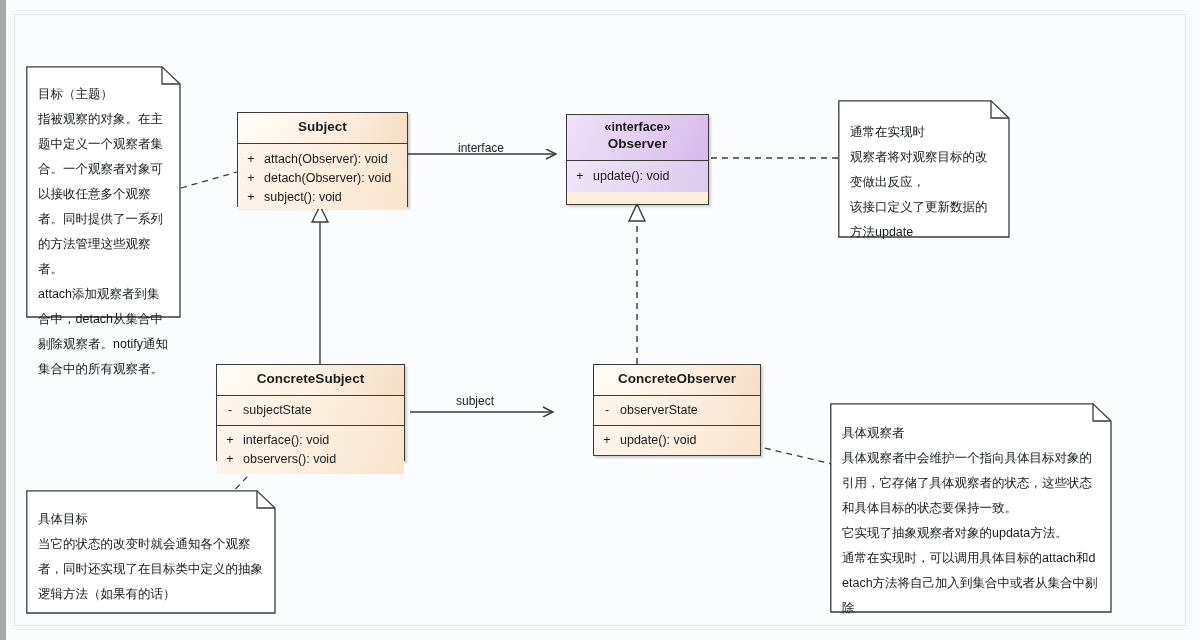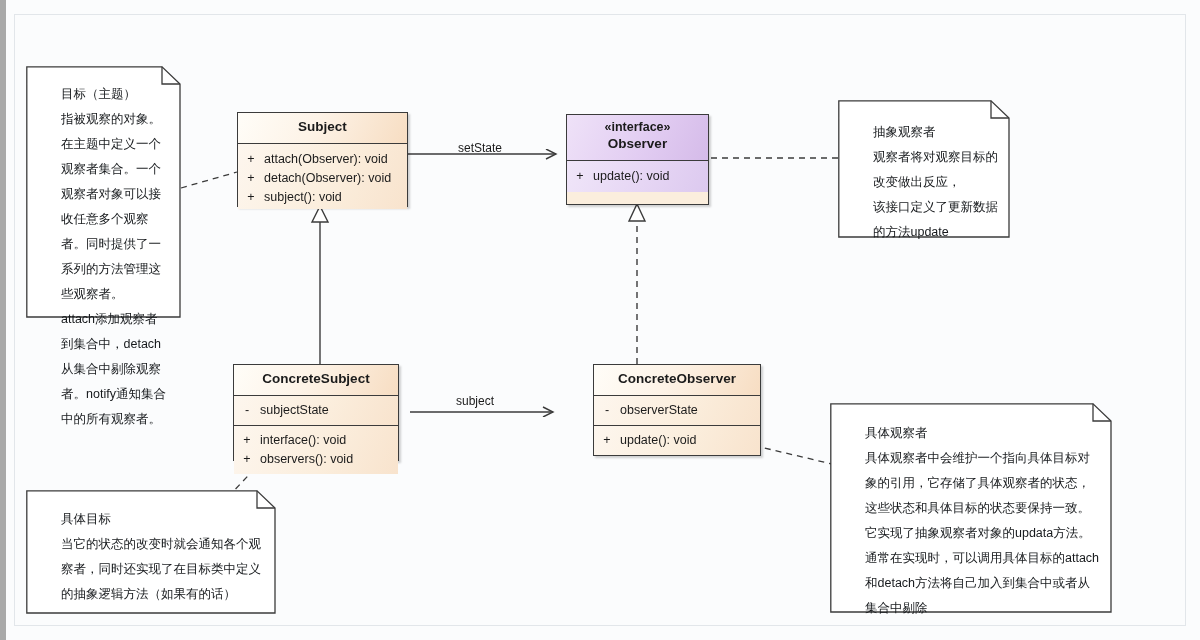--- a/index.html
+++ b/index.html
@@ -87,21 +87,20 @@
     display:block;
   }
   .cname{display:block;font-size:13.5px;}
 
   
   .note{
     position:absolute;
     background:#ffffff;
     box-sizing:border-box;
     box-shadow:1.5px 1.5px 2px rgba(0,0,0,0.16);
-    padding-left:23px;
   }
   .note .notesvg{position:absolute;left:0;top:0;}
   .note .ntext{
     position:relative;
     padding:14px 14px 10px 14px;
     font-size:12.5px;
     line-height:25px;
     color:#16191c;
     font-family:"Liberation Sans","DejaVu Sans",sans-serif;
     white-space:pre-wrap;
@@ -191,21 +190,21 @@
       <span class="cname">Observer</span>
     </div>
     <div class="body">
       <div class="member">
         <span class="vis">+</span>
         <span class="sig">update(): void</span>
       </div>
     </div>
   </div>
 
-  <div class="umlclass peach" style="left:233px;top:364px;width:166px;height:97px;">
+  <div class="umlclass peach" style="left:216px;top:364px;width:189px;height:97px;">
     <div class="hdr">
       <span class="cname">ConcreteSubject</span>
     </div>
     <div class="body divider" style="padding:5px 0 5px 0;">
       <div class="member">
         <span class="vis">-</span>
         <span class="sig">subjectState</span>
       </div>
     </div>
     <div class="body" style="padding:5px 0 5px 0;">
@@ -231,39 +230,39 @@
       </div>
     </div>
     <div class="body" style="padding:5px 0 5px 0;">
       <div class="member">
         <span class="vis">+</span>
         <span class="sig">update(): void</span>
       </div>
     </div>
   </div>
 
-  <div class="edgelabel" style="left:458px;top:141px;">setState</div>
+  <div class="edgelabel" style="left:458px;top:141px;">interface</div>
   <div class="edgelabel" style="left:456px;top:394px;">subject</div>
 
   <div class="note" style="left:26px;top:66px;width:155px;height:252px;background:transparent;box-shadow:none;">
     <svg class="notesvg" width="155" height="252" viewBox="0 0 155 252" xmlns="http://www.w3.org/2000/svg">
       <path d="M0.8,0.8 L136,0.8 L154,18 L154,251 L0.8,251 Z" fill="#ffffff" stroke="#3b3b3b" stroke-width="1.3"></path>
       <path d="M136,0.8 L136,18 L154,18" fill="none" stroke="#3b3b3b" stroke-width="1.3"></path>
     </svg>
     <div class="ntext" style="padding:16px 12px 10px 12px;line-height:25px;">目标（主题）
 指被观察的对象。在主题中定义一个观察者集合。一个观察者对象可以接收任意多个观察者。同时提供了一系列的方法管理这些观察者。
 attach添加观察者到集合中，detach从集合中剔除观察者。notify通知集合中的所有观察者。</div>
   </div>
 
   <div class="note" style="left:838px;top:100px;width:172px;height:138px;background:transparent;box-shadow:none;">
     <svg class="notesvg" width="172" height="138" viewBox="0 0 172 138" xmlns="http://www.w3.org/2000/svg">
       <path d="M0.8,0.8 L153,0.8 L171,18 L171,137 L0.8,137 Z" fill="#ffffff" stroke="#3b3b3b" stroke-width="1.3"></path>
       <path d="M153,0.8 L153,18 L171,18" fill="none" stroke="#3b3b3b" stroke-width="1.3"></path>
     </svg>
-    <div class="ntext" style="padding:20px 12px 10px 12px;line-height:25px;">抽象观察者
+    <div class="ntext" style="padding:20px 12px 10px 12px;line-height:25px;">通常在实现时
 观察者将对观察目标的改变做出反应，
 该接口定义了更新数据的方法update</div>
   </div>
 
   <div class="note" style="left:830px;top:403px;width:282px;height:210px;background:transparent;box-shadow:none;">
     <svg class="notesvg" width="282" height="210" viewBox="0 0 282 210" xmlns="http://www.w3.org/2000/svg">
       <path d="M0.8,0.8 L263,0.8 L281,18 L281,209 L0.8,209 Z" fill="#ffffff" stroke="#3b3b3b" stroke-width="1.3"></path>
       <path d="M263,0.8 L263,18 L281,18" fill="none" stroke="#3b3b3b" stroke-width="1.3"></path>
     </svg>
     <div class="ntext" style="padding:18px 12px 10px 12px;line-height:25px;">具体观察者

